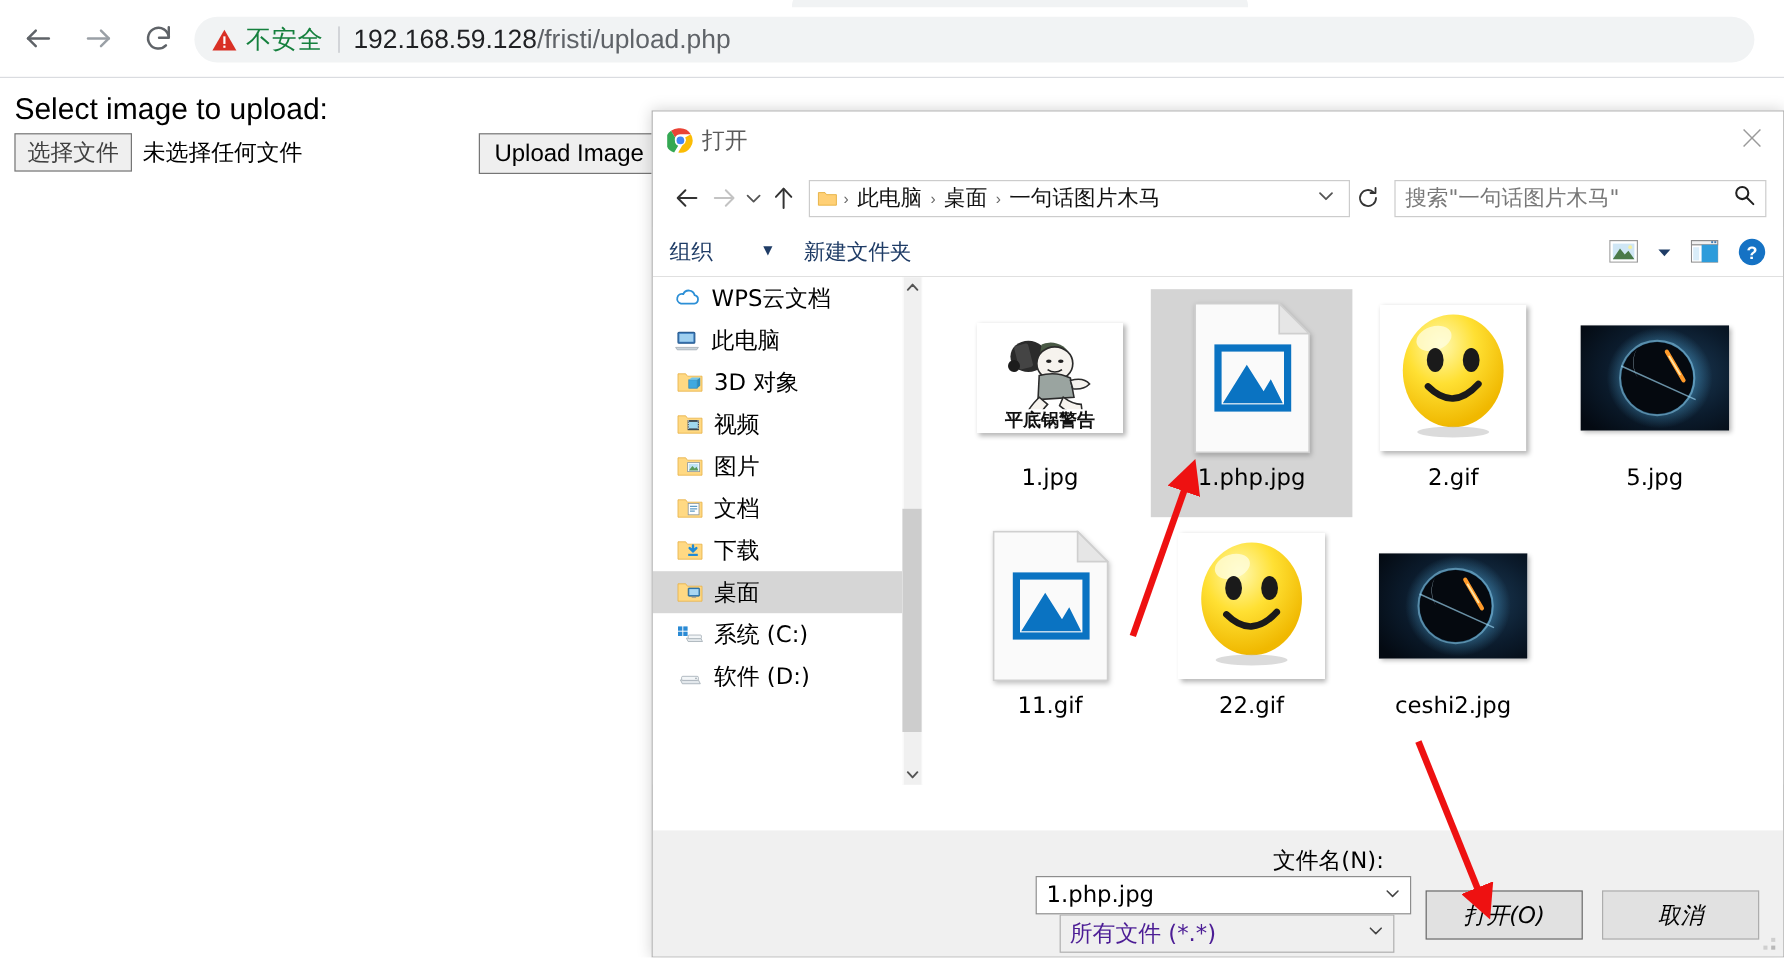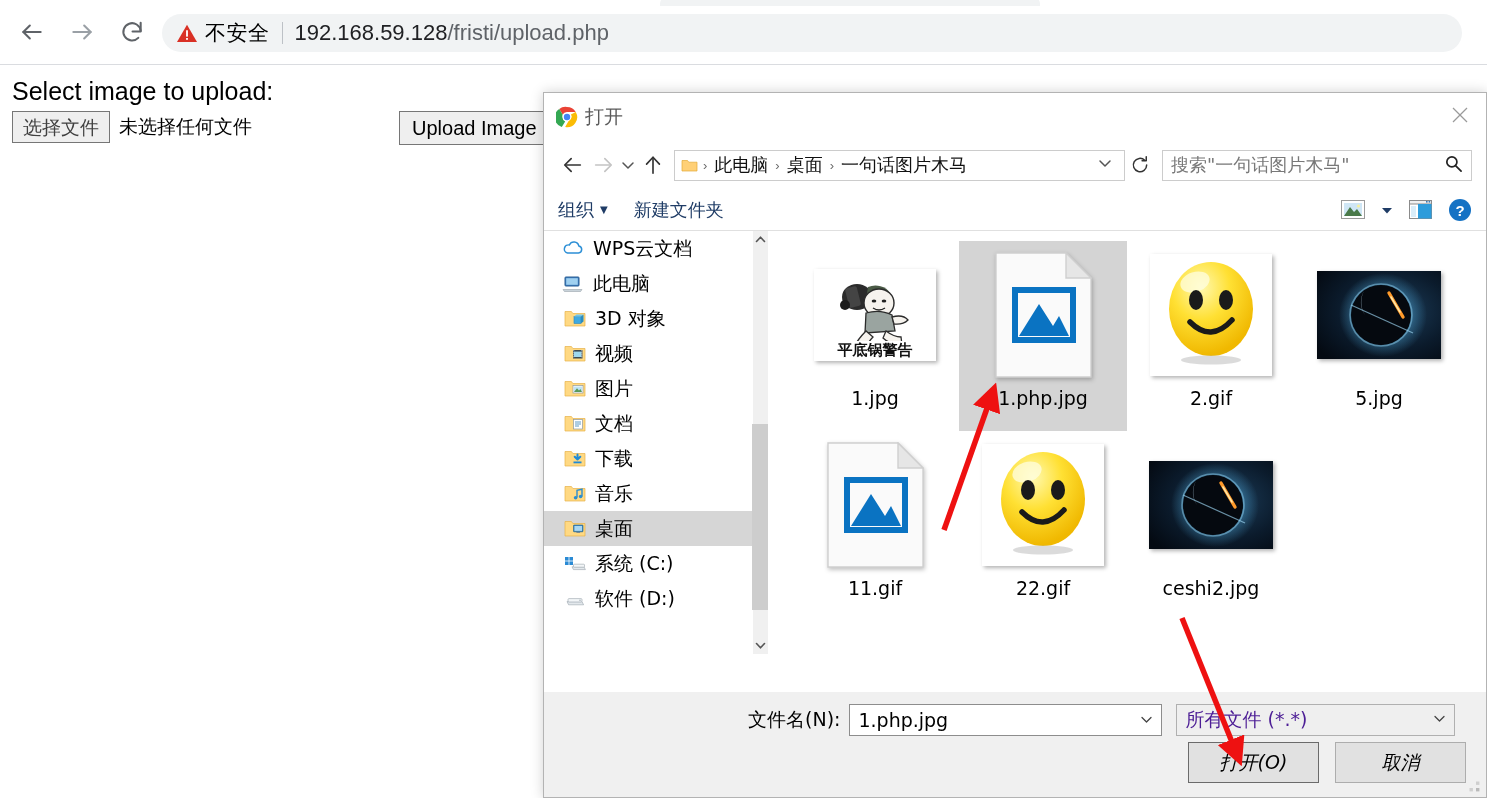--- a/index.html
+++ b/index.html
@@ -36,21 +36,21 @@
   .nav-btn svg { display:block; }
 
   .omnibox {
     position: absolute; left: 162px; top: 14px;
     width: 1300px; height: 38px;
     background: #f1f3f4; border-radius: 19px;
     display: flex; align-items: center; padding: 0 14px;
   }
   .warn-icon { margin-right: 7px; display:flex; align-items:center; }
   .warn-text {
-    color: #000000; font-size: 21px; letter-spacing: 0.5px;
+    color: #15803d; font-size: 21px; letter-spacing: 0.5px;
     font-family: "DejaVu Sans", "Liberation Sans", sans-serif;
   }
   .omni-sep {
     width: 1px; height: 22px; background: #bdc1c6; margin: 0 12px;
   }
   .url-text { font-size: 22px; color: #202124; white-space: nowrap; }
   .url-text .path { color: #5f6368; }
 
   
   .page {
@@ -153,20 +153,21 @@
   
   .dlg-cmdbar {
     height: 42px; display: flex; align-items: center;
     padding: 0 14px; border-bottom: 1px solid #e0e0e0;
     background: #ffffff;
   }
   .cmd-item {
     font-size: 18px; color: #1f3c66; cursor: pointer; margin-right: 26px;
     display: flex; align-items: center;
     font-family: "DejaVu Sans", sans-serif;
+    gap: 36px;
   }
   .cmd-caret { margin-left: 6px; font-size: 10px; }
   .cmd-spacer { flex: 1; }
   .cmd-icon {
     margin-left: 16px; display: flex; align-items: center; cursor: pointer;
   }
 
   
   .dlg-body {
     display: flex; height: 423px; background: #fff;
@@ -229,21 +230,21 @@
     display:block;
   }
 
   
   .dlg-bottom {
     position: absolute; left: 0; right: 0; bottom: 0; height: 105px;
     background: #f0f0f0;
   }
   .filename-row {
     position: absolute; left: 0; right: 0; top: 12px;
-    display: flex; align-items: center; padding: 0 20px;
+    display: flex; align-items: center; padding: 0 20px; flex-direction: column;
   }
   .fn-label {
     font-size: 19px; color: #000; margin-left: 184px;
     font-family: "DejaVu Sans", sans-serif; white-space: nowrap;
   }
   .fn-input {
     margin-left: 9px; width: 313px; height: 32px;
     border: 1px solid #8d8d8d; background: #fff;
     display: flex; align-items: center; padding: 0 8px;
   }
@@ -533,31 +534,20 @@
           </div>
           <div class="side-item indent">
             <span class="side-ico">
               <svg width="22" height="19" viewBox="0 0 22 19">
                 <path d="M1 2.5h6.4l1.5 2H21V17H1z" fill="#ffd983" stroke="#e7b249" stroke-width="0.7"></path>
                 <path d="M13.5 5.5v5m0 0 2.8-2.8M13.5 10.5 10.7 7.7" stroke="#1f8ad6" stroke-width="2" fill="none" stroke-linecap="round"></path>
                 <rect x="9.5" y="12.5" width="8" height="1.8" fill="#1f8ad6"></rect>
               </svg>
             </span>
             <span>下载</span>
-          </div>
-          <div class="side-item indent">
-            <span class="side-ico">
-              <svg width="22" height="19" viewBox="0 0 22 19">
-                <path d="M1 2.5h6.4l1.5 2H21V17H1z" fill="#ffd983" stroke="#e7b249" stroke-width="0.7"></path>
-                <path d="M13 13.6V6.4l5 -1.2v7.2" fill="none" stroke="#2b8ed0" stroke-width="1.4"></path>
-                <circle cx="11.6" cy="13.7" r="1.8" fill="#2b8ed0"></circle>
-                <circle cx="16.6" cy="12.5" r="1.8" fill="#2b8ed0"></circle>
-              </svg>
-            </span>
-            <span>音乐</span>
           </div>
           <div class="side-item indent selected">
             <span class="side-ico">
               <svg width="22" height="19" viewBox="0 0 22 19">
                 <path d="M1 2.5h6.4l1.5 2H21V17H1z" fill="#ffd983" stroke="#e7b249" stroke-width="0.7"></path>
                 <rect x="9.5" y="6" width="9.5" height="6.8" rx="0.6" fill="#2f7cb8" stroke="#24618f" stroke-width="0.6"></rect>
                 <rect x="10.4" y="6.9" width="7.7" height="5" fill="#a9d7f2"></rect>
                 <rect x="12.4" y="13" width="3.7" height="1" fill="#7c8a93"></rect>
               </svg>
             </span>

